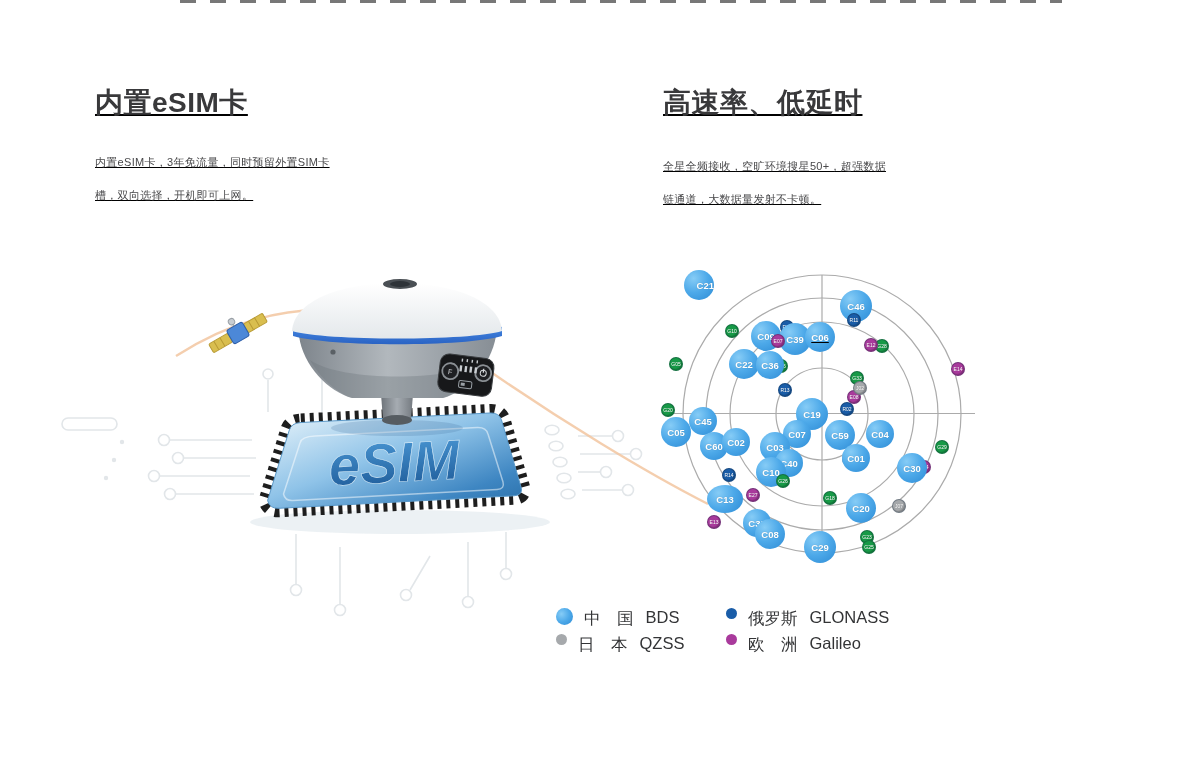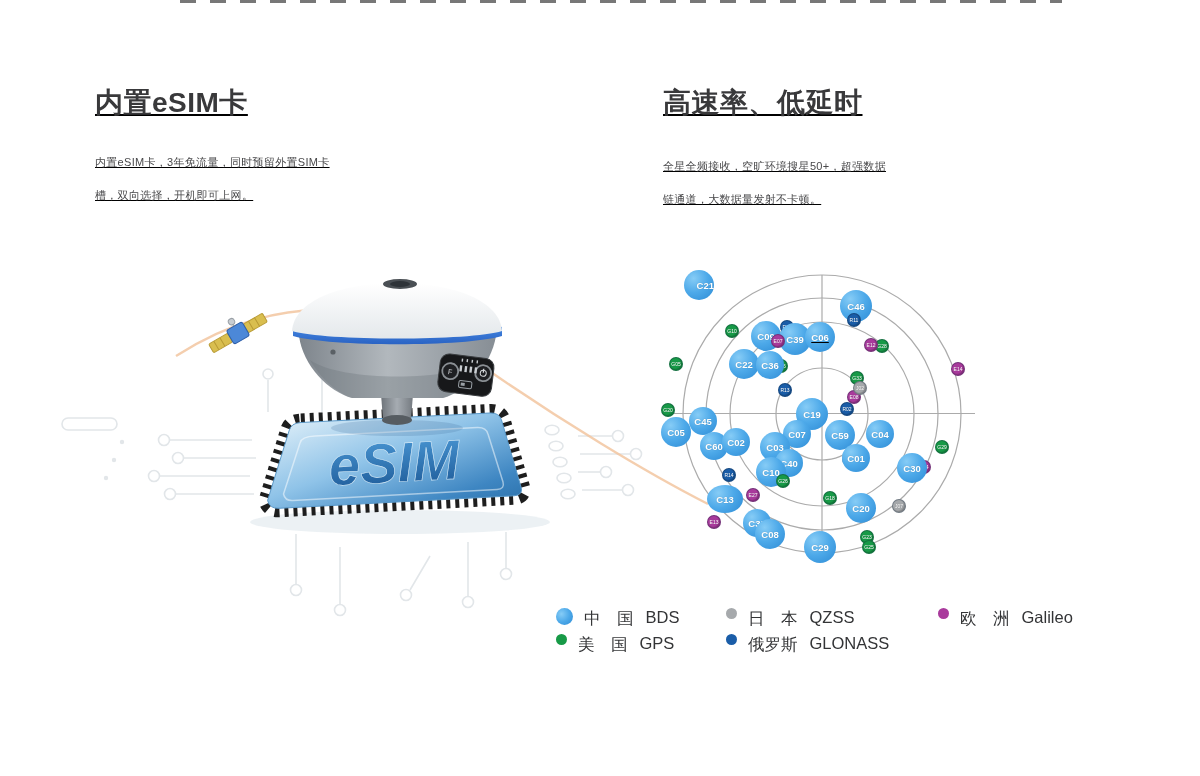--- a/index.html
+++ b/index.html
@@ -344,25 +344,20 @@
       </div>
     </div>
 
   <div id="legend">
       <div class="legend-item">
         <span class="legend-dot" style="height: 17px; width: 17px; background: radial-gradient(circle at 32% 35%, rgb(134, 204, 246) 0%, rgb(77, 169, 233) 50%, rgb(45, 139, 213) 100%);"></span>
         <span class="legend-country">中　国</span>
         <span class="legend-system">BDS</span>
       </div>
       <div class="legend-item">
-        <span class="legend-dot" style="height: 11px; width: 11px; background: rgb(23, 154, 71);"></span>
-        <span class="legend-country">美　国</span>
-        <span class="legend-system">GPS</span>
-      </div>
-      <div class="legend-item">
         <span class="legend-dot" style="height: 11px; width: 11px; background: rgb(166, 169, 172);"></span>
         <span class="legend-country">日　本</span>
         <span class="legend-system">QZSS</span>
       </div>
       <div class="legend-item">
         <span class="legend-dot" style="height: 11px; width: 11px; background: rgb(26, 93, 168);"></span>
         <span class="legend-country">俄罗斯</span>
         <span class="legend-system">GLONASS</span>
       </div>
       <div class="legend-item">

